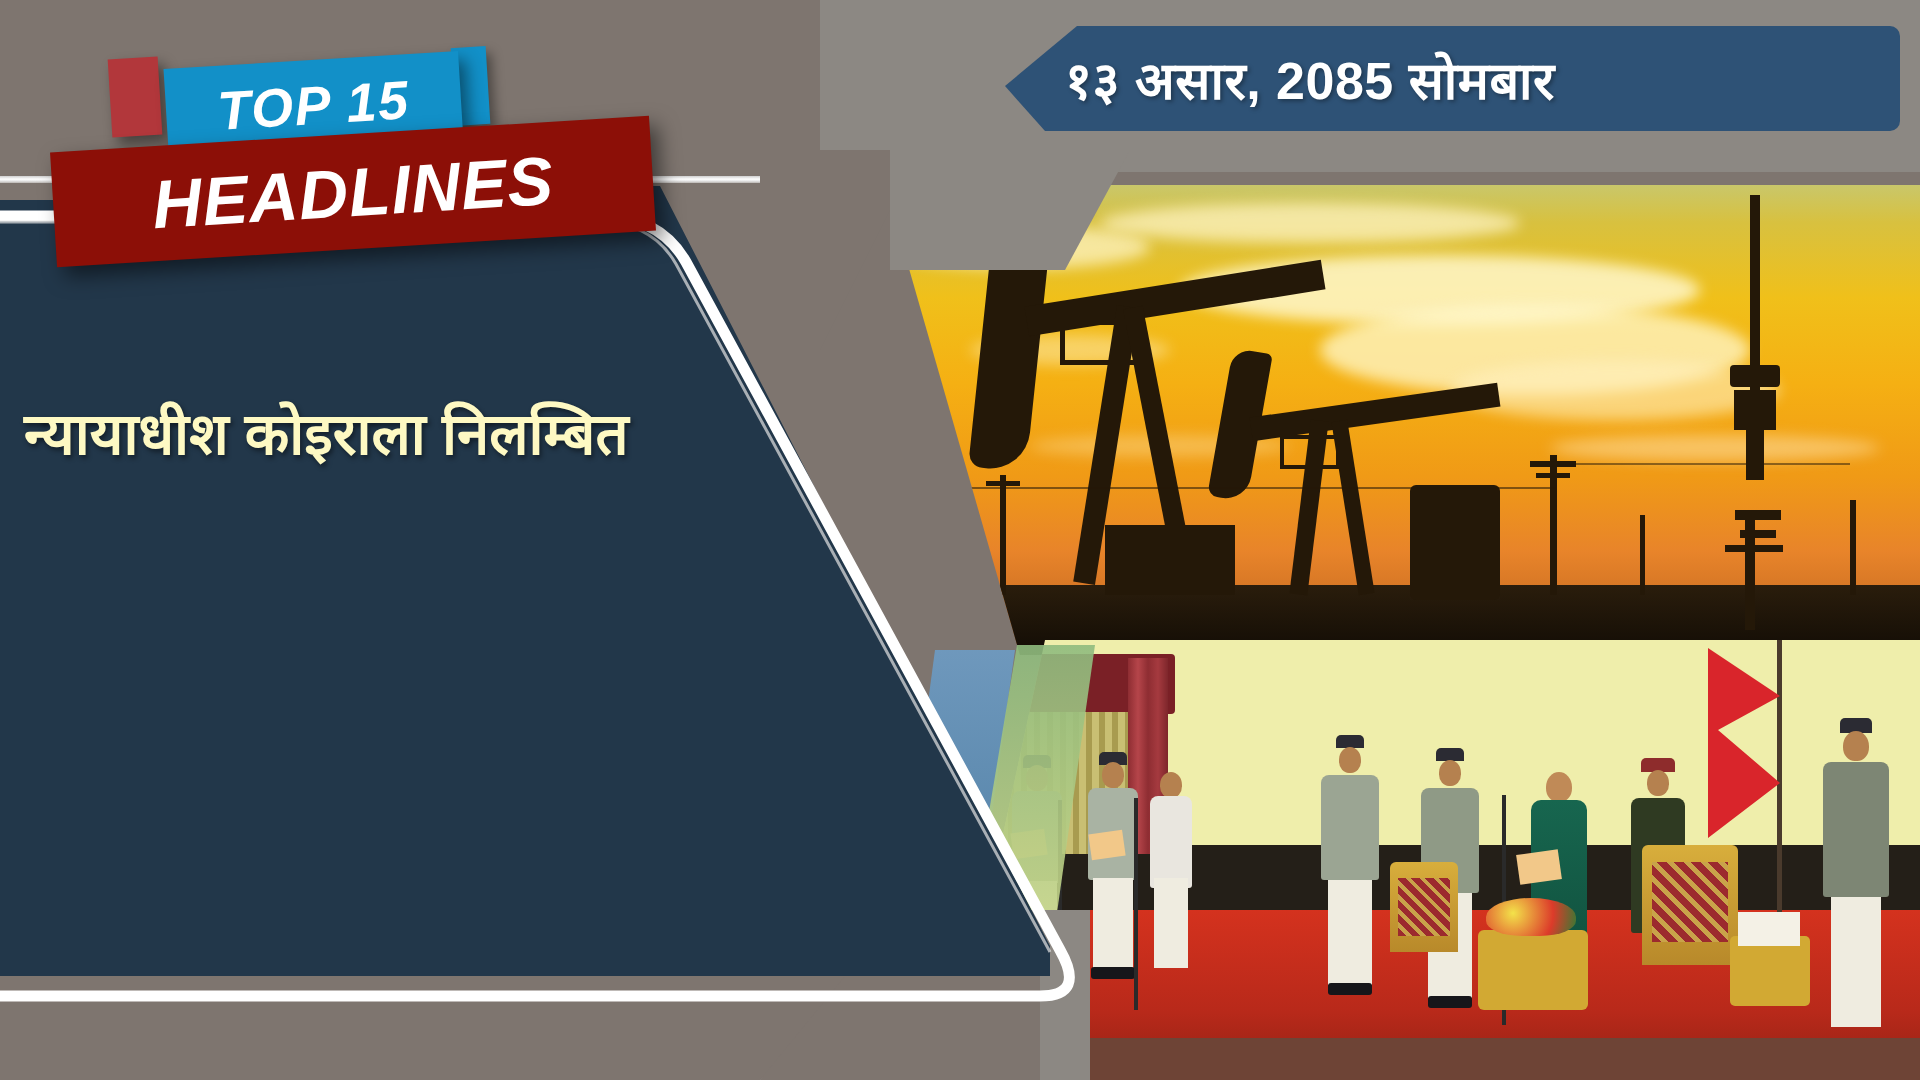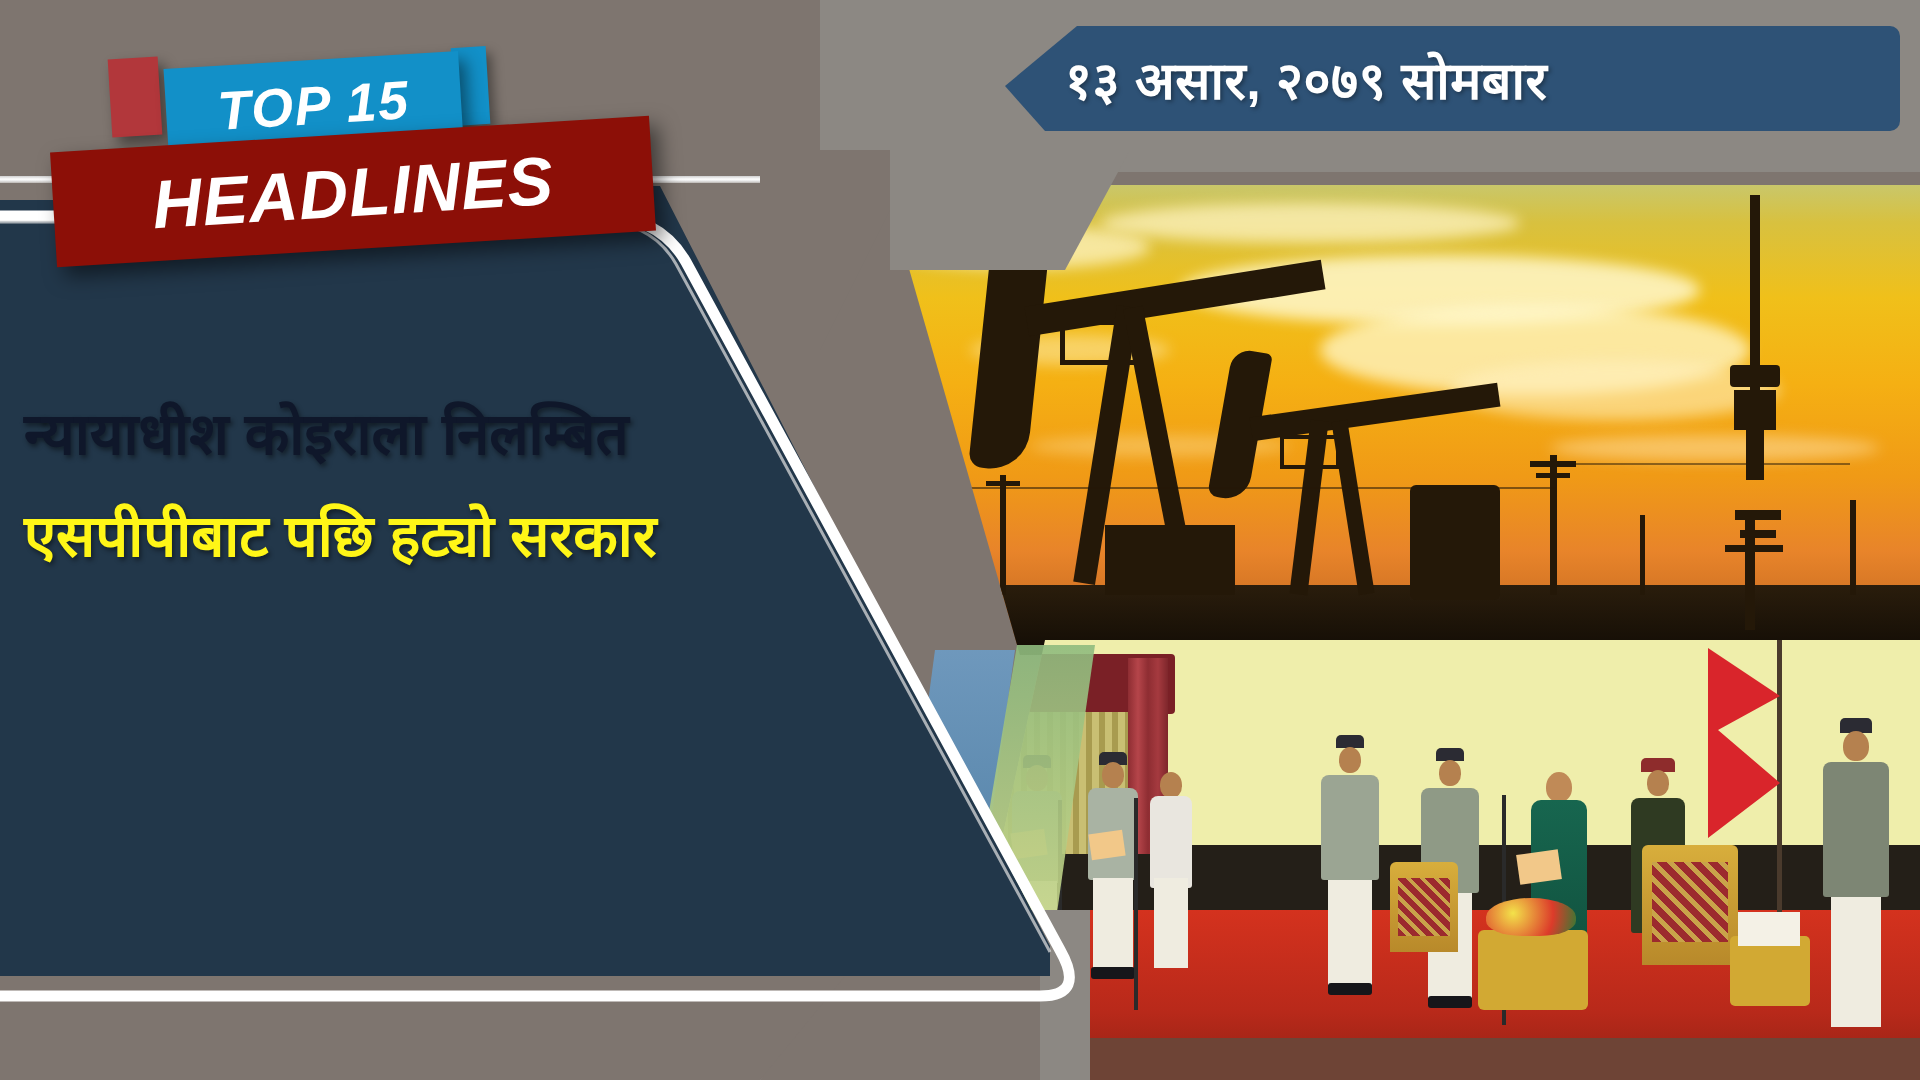--- a/index.html
+++ b/index.html
@@ -54,21 +54,21 @@
                 display:flex; align-items:center; }
   .date-ribbon span{ color:#ffffff; font-size:52px; font-weight:bold;
                      padding-left:60px; letter-spacing:.5px;
                      text-shadow:2px 2px 4px rgba(0,0,0,.35); }
 
   
   .headlines{ position:absolute; left:24px; top:405px; width:1000px; }
   .hl{ font-size:58px; font-weight:bold; line-height:1.0; margin-bottom:44px;
        text-shadow:2px 3px 5px rgba(0,0,0,.45); white-space:nowrap; }
   .hl.y{ color:#fff617; }
-  .hl.w{ color:#0f172a; }
+  .hl.w{ color:#fef9c3; }
 
   
   .photos{ position:absolute; left:760px; top:150px; width:1160px; height:930px; }
 
   .photo{ position:absolute; overflow:hidden; }
 
   
   .photo-oil{ left:90px; top:35px; width:1070px; height:470px;
               clip-path: polygon(35px 0, 1070px 0, 1070px 470px, 170px 470px); }
   .sky{ position:absolute; inset:0;
@@ -297,31 +297,30 @@
 
   <div class="navy-panel-round"></div>
 
   <svg class="sweep" viewBox="0 0 1120 860" preserveAspectRatio="none">
     <path d="M -20 66 L 600 66 Q 660 66 686 112 L 1060 800 Q 1086 846 1040 846 L -20 846" fill="none" stroke="#ffffff" stroke-width="11" stroke-linejoin="round"></path>
     <path d="M -20 72 L 598 72 Q 652 72 676 114 L 1050 802" fill="none" stroke="#e3e3e3" stroke-width="3" opacity=".7"></path>
   </svg>
 
   <div class="headlines">
     <div class="hl w">न्यायाधीश कोइराला निलम्बित</div>
-    <div class="hl y">एसपीपीबाट पछि हट्यो सरकार</div>
   </div>
 
   <div class="logo-wrap">
     <div class="tick-red"></div>
     <div class="tick-blue"></div>
     <div class="chip-blue">
       <span>TOP 15</span>
     </div>
     <div class="chip-red">
       <span>HEADLINES</span>
     </div>
   </div>
 
   <div class="date-ribbon">
-    <span>१३ असार, २०७९ सोमबार</span>
+    <span>१३ असार, 2085 सोमबार</span>
   </div>
 
 </div>
 
 </body></html>

